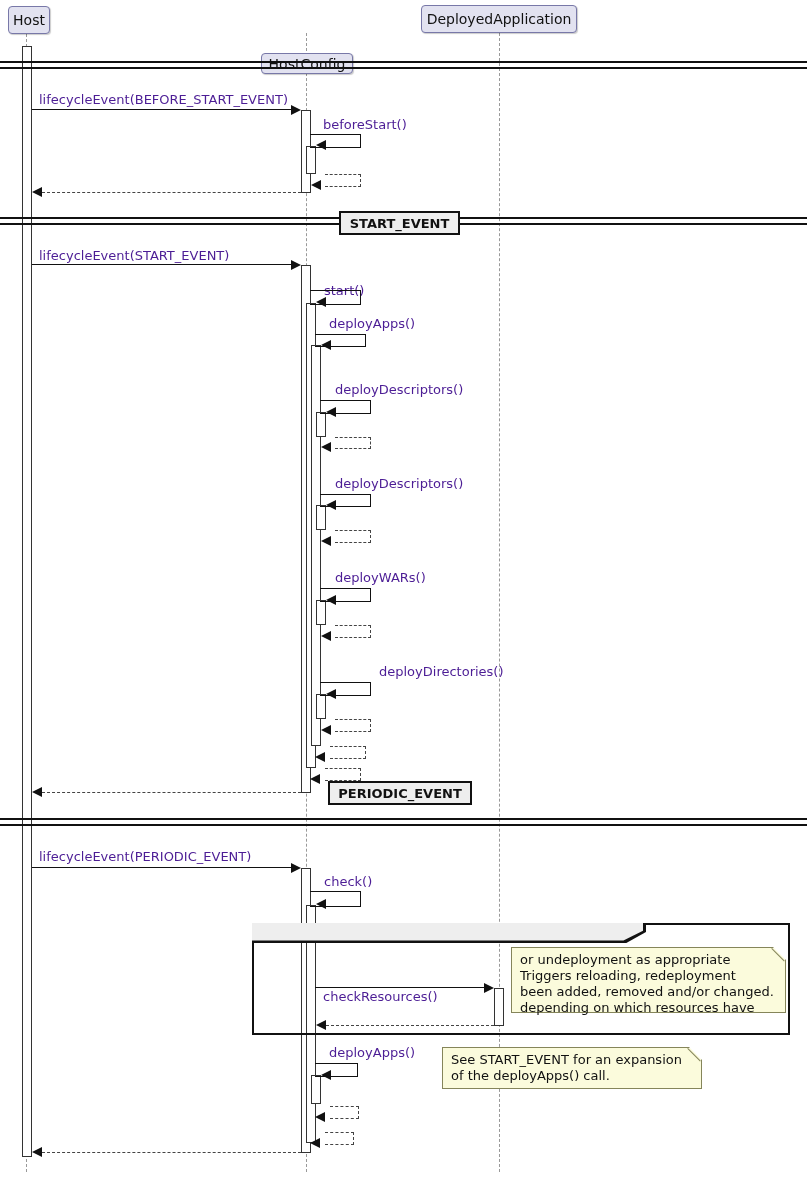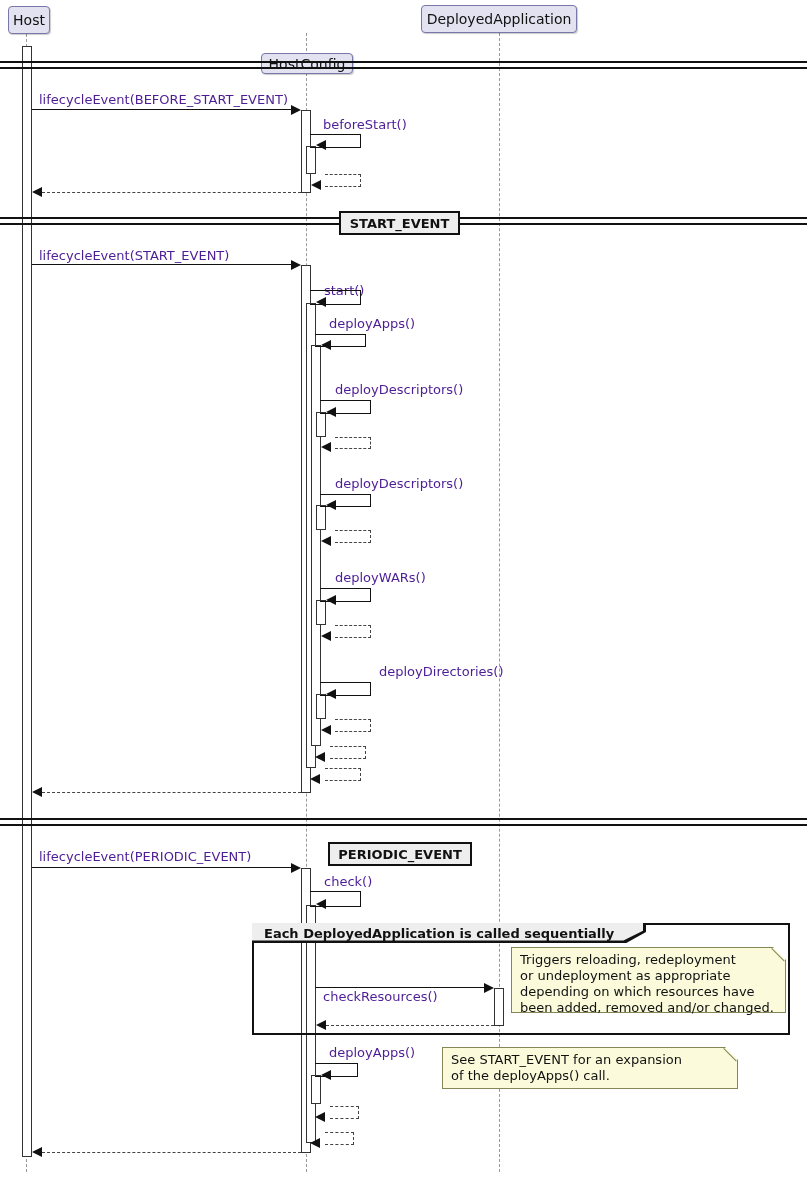--- a/index.html
+++ b/index.html
@@ -134,63 +134,62 @@
 
   <div class="retloop" style="left:330px; top:746px; width:35px; height:11px;"></div>
   <div class="arrow-l" style="left:315px; top:752px;"></div>
   <div class="retloop" style="left:325px; top:768px; width:35px; height:11px;"></div>
   <div class="arrow-l" style="left:310px; top:774px;"></div>
 
   <div class="dline" style="left:42px; top:792px; width:259px;"></div>
   <div class="arrow-l" style="left:32px; top:787px;"></div>
 
   <div class="divlines" style="top:818px;"></div>
-  <div class="divlabel" style="left:328px; top:842px; width:144px; height:24px;">
+  <div class="divlabel" style="left:328px; top:781px; width:144px; height:24px;">
     <span>PERIODIC_EVENT</span>
   </div>
 
   <div class="act" style="left:301px; top:868px; height:285px;"></div>
   <div class="act" style="left:306px; top:905px; height:238px;"></div>
   <div class="act" style="left:311px; top:1075px; height:29px;"></div>
   <div class="act" style="left:494px; top:988px; height:38px;"></div>
 
   <div class="mlabel" style="left:39px; top:849px;text-align:center;">lifecycleEvent(PERIODIC_EVENT)</div>
   <div class="line" style="left:32px; top:867px; width:259px;"></div>
   <div class="arrow-r" style="left:291px; top:863px;"></div>
 
   <div class="mlabel" style="left:324px; top:874px;">check()</div>
   <div class="selfloop" style="left:310px; top:891px; width:50px; height:14px;"></div>
   <div class="arrow-l" style="left:316px; top:899px;"></div>
 
   <div class="frame" style="left:252px; top:923px; width:538px; height:112px;">
     <div class="frame-hdr">
       <div class="frame-hdr-fill"></div>
     </div>
-    <div class="frame-label">Each DeployedApplication is called sequentially</div>
   </div>
 
   <div class="mlabel" style="left:323px; top:989px;">checkResources()</div>
   <div class="line" style="left:315px; top:987px; width:169px;"></div>
   <div class="arrow-r" style="left:484px; top:983px;"></div>
 
   <div class="dline" style="left:326px; top:1025px; width:168px;"></div>
   <div class="arrow-l" style="left:316px; top:1020px;"></div>
 
   <div class="note" style="left:511px; top:947px; width:275px; height:66px;">
+    <div>or undeployment as appropriate</div>
     <div>Triggers reloading, redeployment</div>
-    <div>or undeployment as appropriate</div>
+    <div>been added, removed and/or changed.</div>
     <div>depending on which resources have</div>
-    <div>been added, removed and/or changed.</div>
   </div>
 
   <div class="mlabel" style="left:329px; top:1045px;">deployApps()</div>
   <div class="selfloop" style="left:315px; top:1063px; width:42px; height:12px;"></div>
   <div class="arrow-l" style="left:321px; top:1070px;"></div>
 
-  <div class="note" style="left:442px; top:1047px; width:296px; height:42px;">
+  <div class="note" style="left:442px; top:1047px; width:260px; height:42px;">
     <div>See START_EVENT for an expansion</div>
     <div>of the deployApps() call.</div>
   </div>
 
   <div class="retloop" style="left:330px; top:1106px; width:28px; height:11px;"></div>
   <div class="arrow-l" style="left:315px; top:1112px;"></div>
   <div class="retloop" style="left:325px; top:1132px; width:28px; height:11px;"></div>
   <div class="arrow-l" style="left:310px; top:1138px;"></div>
 
   <div class="dline" style="left:42px; top:1152px; width:259px;"></div>

